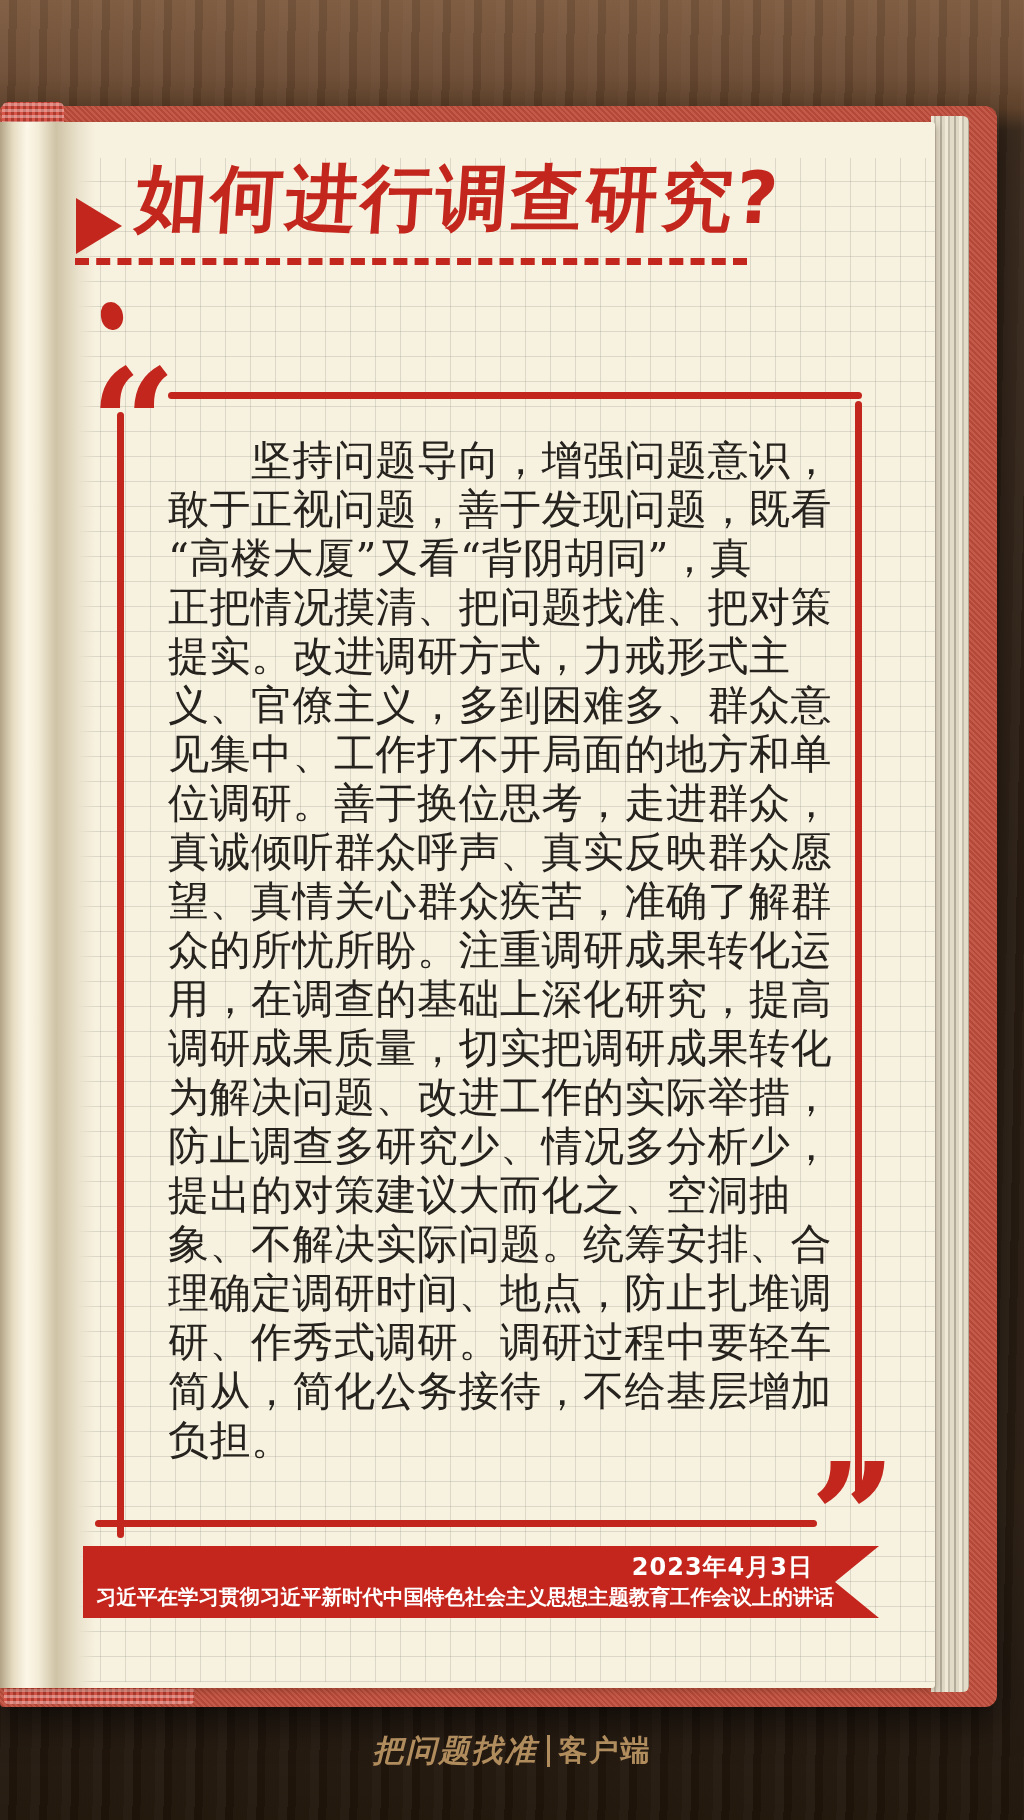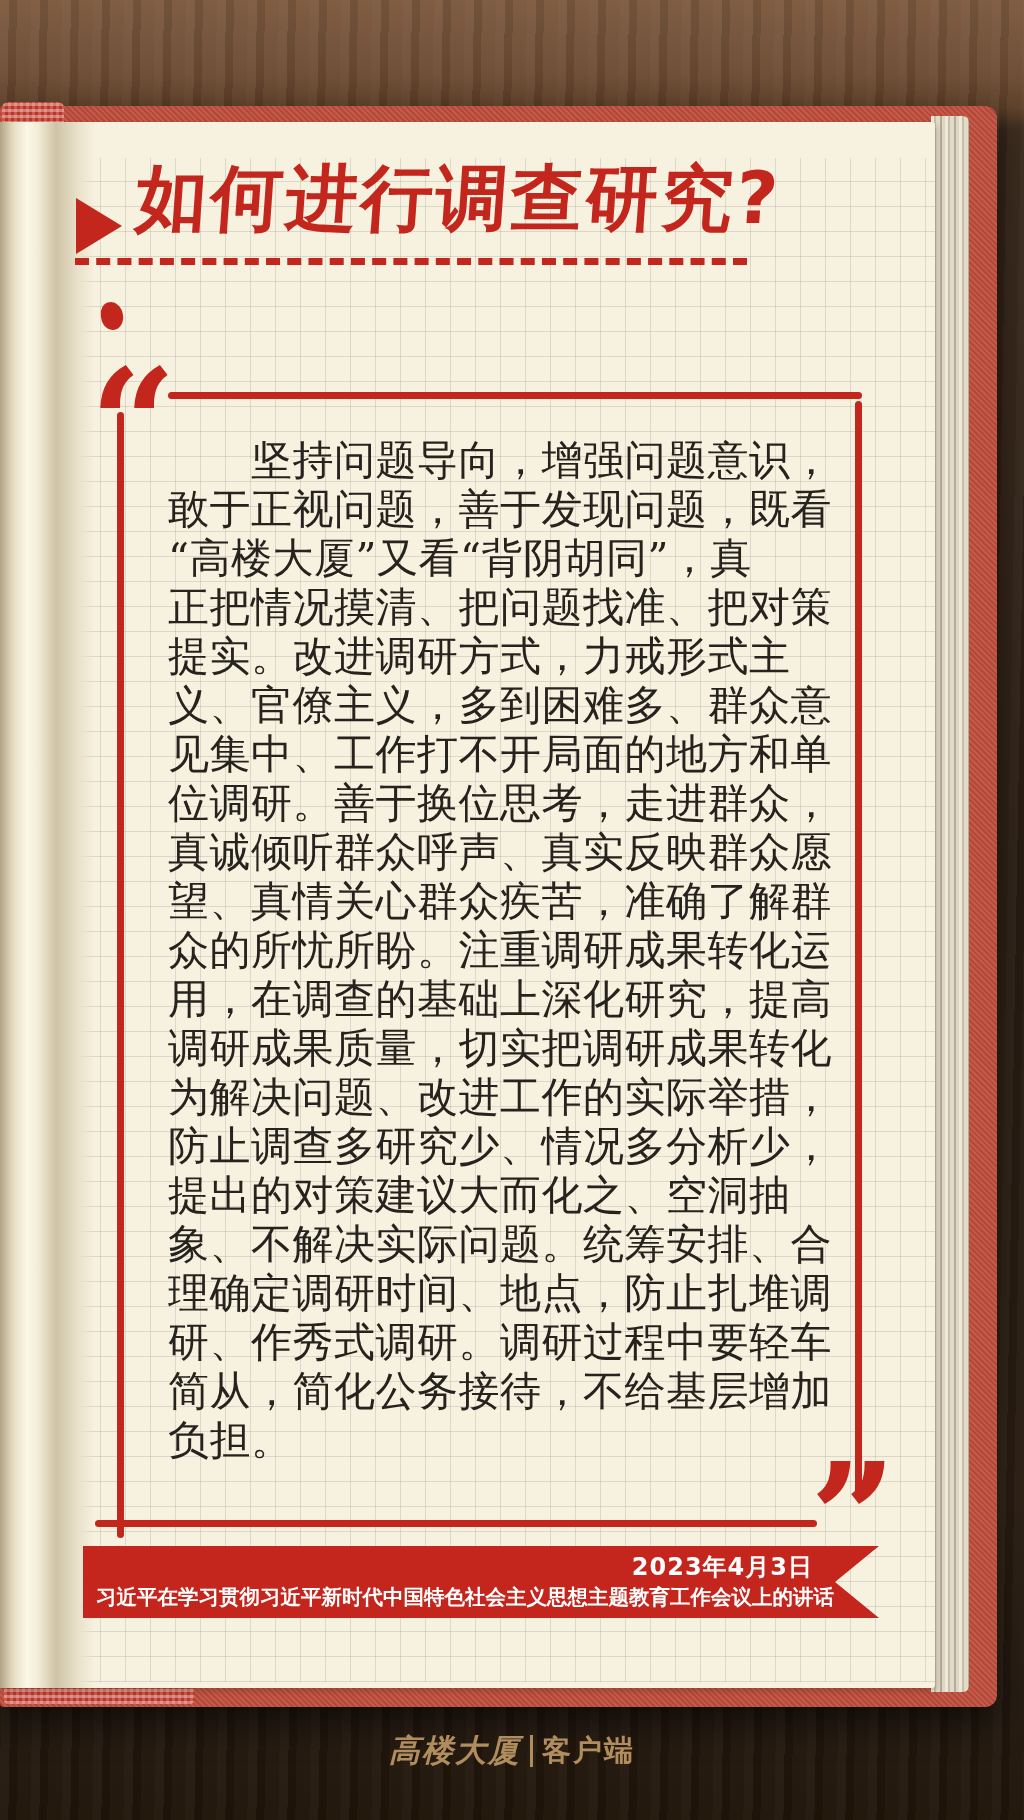--- a/index.html
+++ b/index.html
@@ -117,16 +117,16 @@
 简从，简化公务接待，不给基层增加
 负担。</div>
   <div class="q-close">”</div>
 
   <div class="banner">
     <div class="banner-date">2023年4月3日</div>
     <div class="banner-attr">习近平在学习贯彻习近平新时代中国特色社会主义思想主题教育工作会议上的讲话</div>
   </div>
 
   <div class="logo">
-    <span class="logo-script">高楼大厦</span><span class="logo-bar"></span><span class="logo-suffix">客户端</span>
+    <span class="logo-script">把问题找准</span><span class="logo-bar"></span><span class="logo-suffix">客户端</span>
   </div>
 
 </div>
 
 </body></html>

